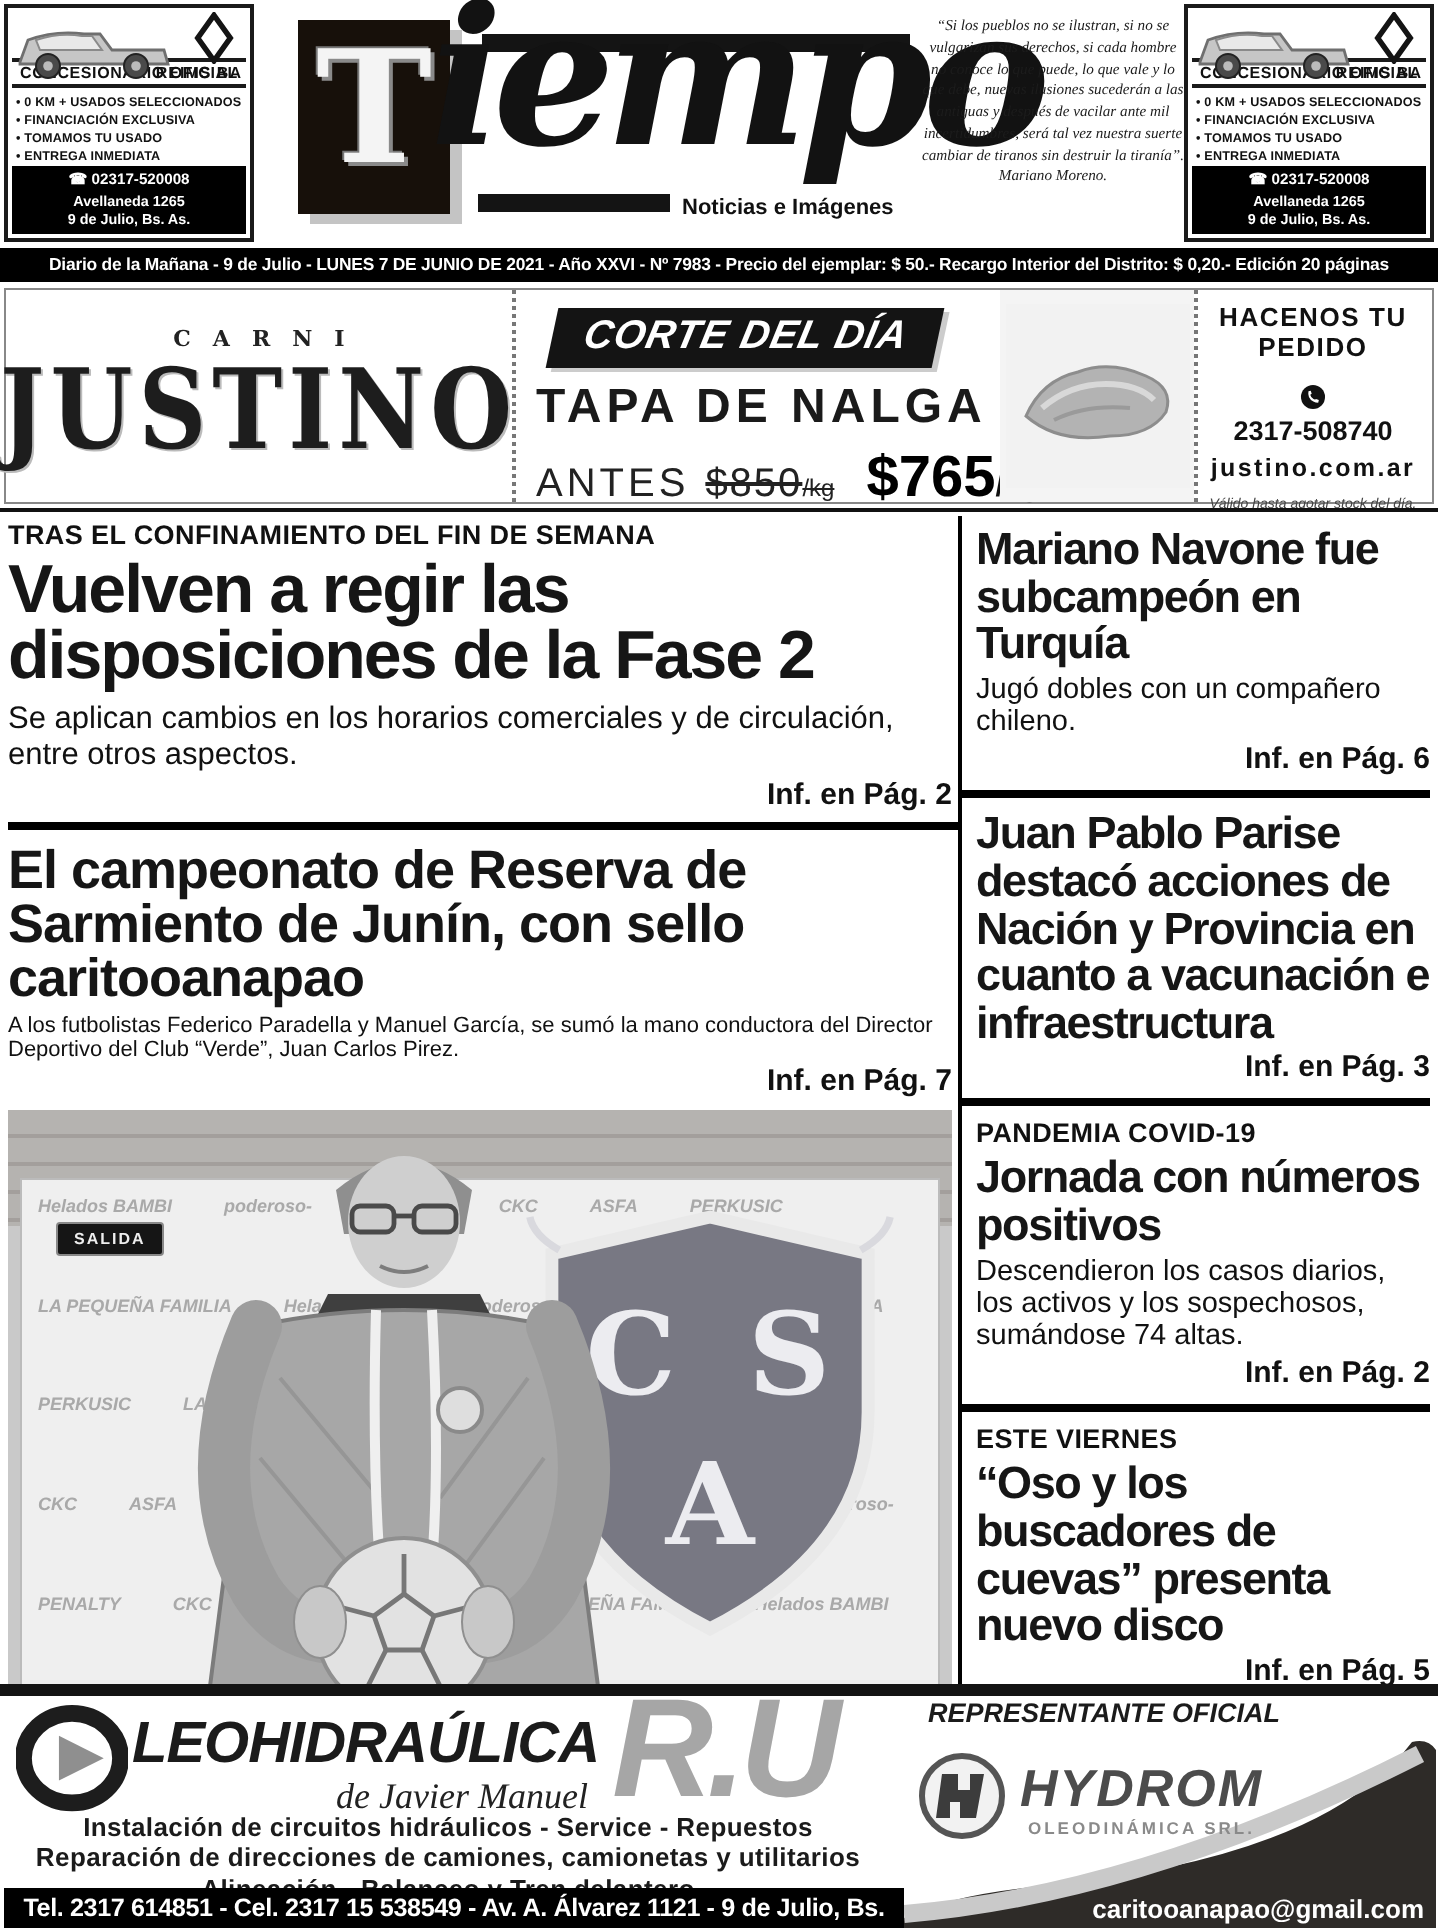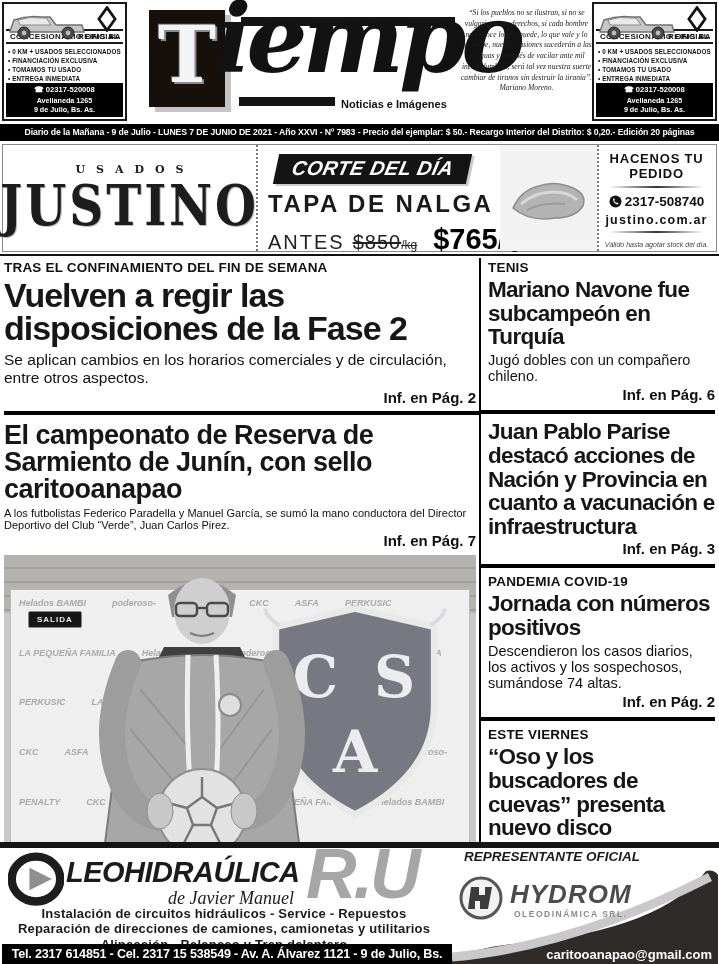--- a/index.html
+++ b/index.html
@@ -49,21 +49,21 @@
   .j-prices { display:flex; align-items:baseline; margin-top:5px; white-space:nowrap; }
   .j-antes { font-size:20px; letter-spacing:2px; color:#222; }
   .j-old { font-size:20px; letter-spacing:1px; color:#222; text-decoration:line-through; margin-left:8px; }
   .j-oldunit { font-size:12px; color:#222; text-decoration:line-through; }
   .j-new { font-size:29px; font-weight:bold; margin-left:16px; color:#000; }
   .j-newunit { font-size:15px; font-weight:bold; }
   .j-meat { width:97px; background:#f4f4f4; display:flex; align-items:center; justify-content:center; }
   .j-right { width:117px; border-left:2px dotted #777; padding:7px 4px 3px; text-align:center; display:flex; flex-direction:column; }
   .j-ot { font-size:13px; font-weight:bold; letter-spacing:.8px; line-height:1.15; }
   .j-sep { height:2px; margin:4px 6px; background:linear-gradient(90deg,transparent,#333,transparent); }
-  .j-phone { font-size:13.5px; font-weight:bold; display:flex; align-items:center; justify-content:center; gap:3px; margin-top:2px; }
+  .j-phone { font-size:13.5px; font-weight:bold; display:flex; align-items:center; justify-content:center; gap:3px; margin-top:2px;flex-direction:column; }
   .j-web { font-size:12.5px; font-weight:bold; letter-spacing:1.2px; margin-top:4px; }
   .j-disc { font-size:7px; font-style:italic; color:#444; margin-top:auto; }
 
   .rule-under-ad { position:absolute; left:0; top:254px; width:719px; height:2px; background:#111; }
 
   
   .main { position:absolute; left:0; top:258px; width:719px; height:584px; }
   .col-divider { position:absolute; left:479px; top:0; width:2px; height:584px; background:#000; }
   .left-col { position:absolute; left:4px; top:2px; width:472px; }
   .right-col { position:absolute; left:488px; top:2px; width:227px; }
@@ -192,21 +192,21 @@
       <div class="ph"><span>☎</span> <span>02317-520008</span></div>
       <div>Avellaneda 1265</div>
       <div>9 de Julio, Bs. As.</div>
     </div>
   </div>
 
   <div class="dateline">Diario de la Mañana - 9 de Julio - LUNES 7 DE JUNIO DE 2021 - Año XXVI - Nº 7983 - Precio del ejemplar: $ 50.- Recargo Interior del Distrito: $ 0,20.- Edición 20 páginas</div>
 
   <div class="justino">
     <div class="j-logo">
-      <div class="j-carni">USADOS</div>
+      <div class="j-carni">CARNI</div>
       <div class="j-brand">JUSTINO</div>
     </div>
     <div class="j-center">
       <div class="j-banner"><span>CORTE DEL DÍA</span></div>
       <div class="j-product">TAPA DE NALGA</div>
       <div class="j-prices">
         <span class="j-antes">ANTES</span>
         <span class="j-old">$850</span>
           <span class="j-oldunit">/kg</span>
         <span class="j-new">$765</span>
@@ -317,21 +317,20 @@
           <path d="M132,238 L132,218 M147,249 L166,244 M141,266 L150,284 M123,266 L114,284 M117,249 L98,244" stroke="#777" stroke-width="2.4"></path>
           <ellipse cx="90" cy="252" rx="13" ry="18" fill="#c8c8c8" stroke="#8f8f8f"></ellipse>
           <ellipse cx="174" cy="252" rx="13" ry="18" fill="#c8c8c8" stroke="#8f8f8f"></ellipse>
         </svg>
       </div>
       <div class="caption">El nuevejuliense Juan Carlos Pirez es el director deportivo de Sarmiento de Junín desde el año 2015.</div>
       <div class="credit">Foto gentileza Diario Democracia</div>
     </div>
 
     <div class="right-col">
-      <div class="kicker">TENIS</div>
       <div class="headline-md">Mariano Navone fue subcampeón en Turquía</div>
       <div class="deck-sm">Jugó dobles con un compañero chileno.</div>
       <div class="pageref">Inf. en Pág. 6</div>
       <div class="rule-r"></div>
 
       <div class="headline-md">Juan Pablo Parise destacó acciones de Nación y Provincia en cuanto a vacunación e infraestructura</div>
       <div class="pageref">Inf. en Pág. 3</div>
       <div class="rule-r"></div>
 
       <div class="kicker">PANDEMIA COVID-19</div>

